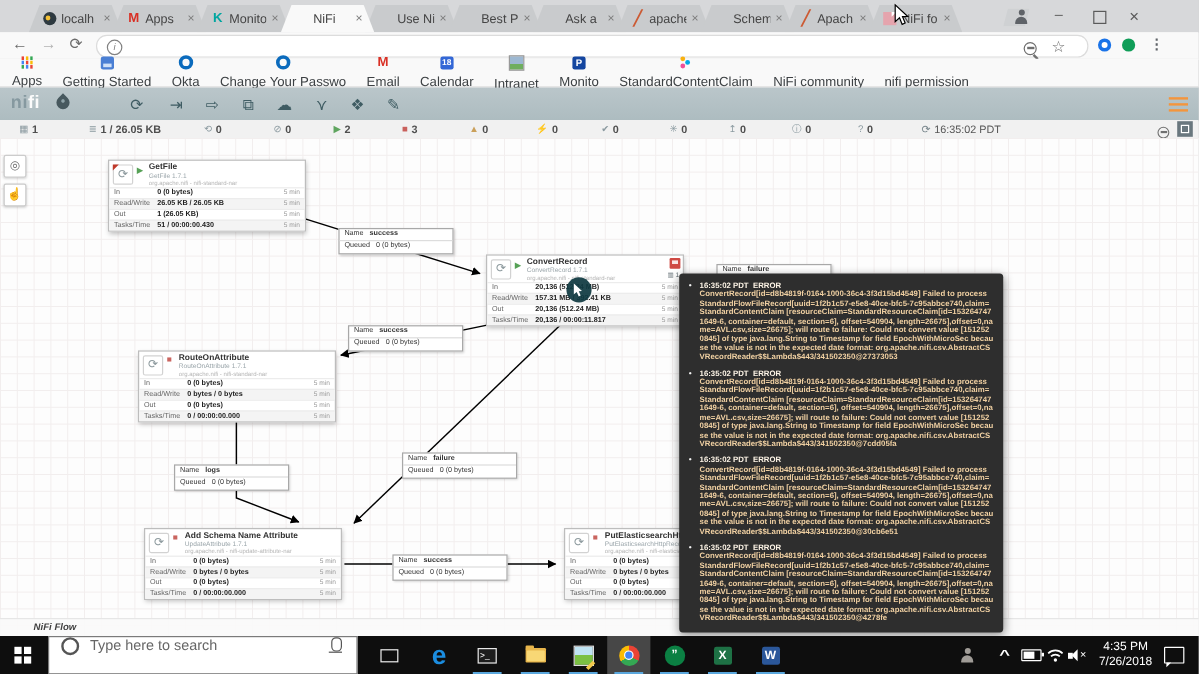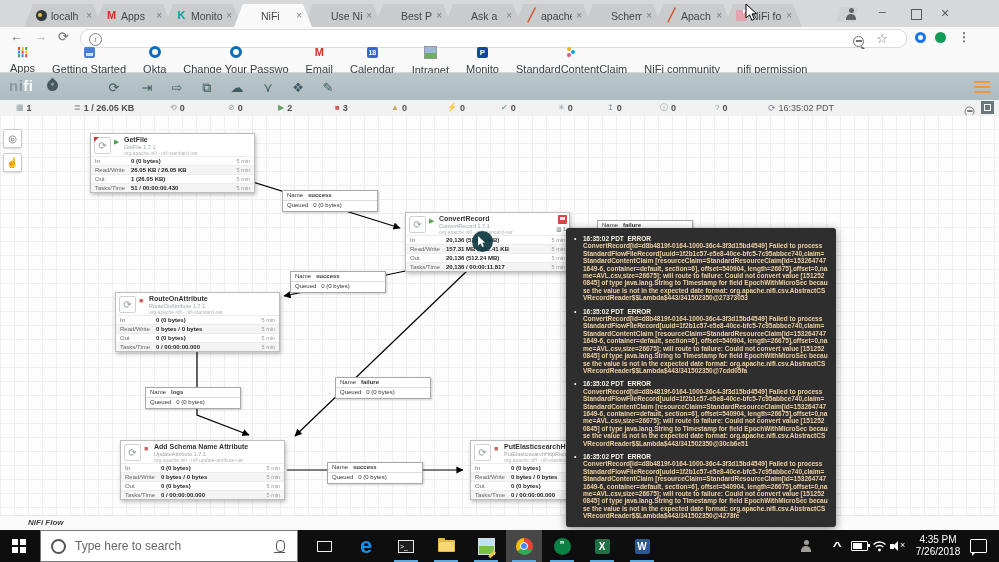--- a/index.html
+++ b/index.html
@@ -133,21 +133,21 @@
 
   .cursordot{position:absolute;left:472px;top:116px;width:21px;height:21px;border-radius:50%;background:rgba(16,58,66,.93);z-index:40;}
   .cursordot svg{position:absolute;left:6px;top:5px;}
   .maincursor{position:absolute;left:745px;top:3px;z-index:100;}
 
   
   .taskbar{left:0;top:530px;width:999px;height:32px;background:#0e0e0e;}
   .startbtn{position:absolute;left:12px;top:9px;width:14px;height:14px;}
   .startbtn::before{content:"";position:absolute;left:0;top:0;width:6px;height:6px;background:#fff;box-shadow:8px 0 #fff,0 8px #fff,8px 8px #fff;}
   .tsearch{position:absolute;left:40px;top:0;width:258px;height:32px;background:#fff;border:1px solid #7a7a7a;box-sizing:border-box;
-    display:flex;align-items:center;}
+    display:flex;}
   .cortana{width:15px;height:15px;border:2px solid #555;border-radius:50%;margin:0 9px 0 10px;box-sizing:border-box;flex:0 0 auto;}
   .tsearch .stext{font-size:12px;color:#666;flex:1;}
   .micico{width:7px;height:10px;border:1.3px solid #555;border-radius:4px;margin-right:12px;position:relative;flex:0 0 auto;}
   .micico::after{content:"";position:absolute;left:-2.8px;top:9px;width:11px;height:2px;border-bottom:1.3px solid #555;}
   .tbtile{position:absolute;top:0;width:36px;height:32px;display:flex;align-items:center;justify-content:center;}
   .tbtile.open::after{content:"";position:absolute;bottom:0;left:6px;right:6px;height:2px;background:#5aa7dd;}
   .tbtile.activeapp{background:#474747;}
   .taskview{width:15px;height:11px;border:1.4px solid #eee;box-sizing:border-box;}
   .edgeE{font-size:22px;font-weight:bold;color:#1b8de0;line-height:22px;}
   .cmdico{width:16px;height:13px;background:#1d1d1d;border:1px solid #e8e8e8;color:#fff;font-size:7px;line-height:12px;text-align:left;padding-left:1px;box-sizing:border-box;}

